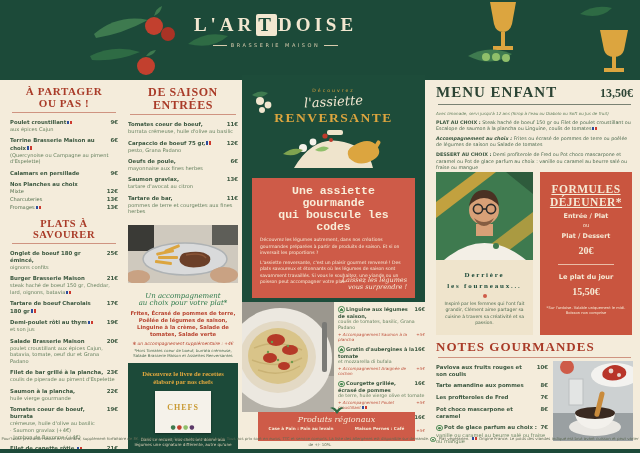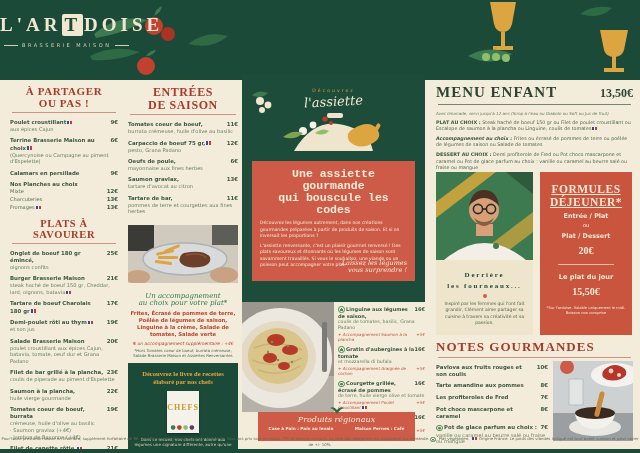--- a/index.html
+++ b/index.html
@@ -4,21 +4,21 @@
 <style>
   html,body{margin:0;padding:0;}
   body{width:640px;height:453px;background:#F4ECDB;position:relative;overflow:hidden;
        font-family:"DejaVu Sans",sans-serif;-webkit-font-smoothing:antialiased;}
   .abs{position:absolute;}
   .serif{font-family:"Liberation Serif","DejaVu Serif",serif;}
   .script{font-family:"DejaVu Serif",serif;font-style:italic;}
 
   
   .header{left:0;top:0;width:640px;height:80px;background:#1C4A39;}
-  .logo{left:0;top:14px;width:551px;text-align:left;color:#F2E7D0;}
+  .logo{left:0;top:14px;width:551px;text-align:center;color:#F2E7D0;}
   .logo-line{font-family:"Liberation Serif",serif;font-weight:bold;font-size:19px;letter-spacing:4px;}
   .t-box{display:inline-block;background:#F2E7D0;color:#1C4A39;padding:0 2px;border-radius:2px;margin:0 1px;}
   .tagline{font-size:5px;letter-spacing:2.5px;margin-top:6px;color:#D9CCAE;}
   .tagline:before,.tagline:after{content:"";display:inline-block;width:14px;height:1px;background:#D9CCAE;vertical-align:middle;margin:0 4px;}
 
   
   .sec-title{font-family:"Liberation Serif",serif;font-weight:bold;color:#A93B28;text-align:center;letter-spacing:.6px;line-height:1.05;}
   .rule{height:1px;background:rgba(169,59,40,.5);margin:3px 2px 6px;}
   .rule.dark{background:rgba(40,60,45,.6);}
 
@@ -38,21 +38,21 @@
 
   
   .dish-photo{width:110px;height:58px;margin:5px 0 4px;}
   .script-green{color:#2F7A4C;font-size:7px;text-align:center;line-height:1.1;margin:2px 0;}
   .sides-list{color:#B8432F;font-size:5.3px;font-weight:bold;text-align:center;line-height:1.35;margin-top:2px;}
   .sides-extra{color:#B8432F;font-size:4.4px;font-style:italic;text-align:center;margin-top:2px;}
   .sides-note{color:#4C6B52;font-size:3.9px;text-align:center;margin-top:2px;line-height:1.3;}
 
   .book-box{background:#1C4A39;margin-top:5px;padding:7px 6px 6px;text-align:center;}
   .book-title{color:#E0A83F;font-family:"Liberation Serif",serif;font-weight:bold;font-size:6.6px;line-height:1.2;}
-  .book-cover{width:32px;height:42px;background:#F5F2EA;margin:5px auto 4px;position:relative;box-shadow:0 1px 2px rgba(0,0,0,.4);}
+  .book-cover{width:56px;height:42px;background:#F5F2EA;margin:5px auto 4px;position:relative;box-shadow:0 1px 2px rgba(0,0,0,.4);}
   .book-cover .chefs{position:absolute;left:0;right:0;top:12px;color:#C99A34;font-family:"Liberation Serif",serif;font-weight:bold;font-size:8px;letter-spacing:1px;}
   .book-cover .veggies{position:absolute;left:0;right:0;bottom:3px;font-size:6px;letter-spacing:1px;}
   .book-body{color:#D8CDB4;font-size:4.1px;line-height:1.35;}
 
   
   .mid-panel{left:242px;top:75px;width:183px;height:227px;background:#1D4C3A;color:#F2E7D0;}
   .kicker{color:#DCA53F;font-size:4.6px;letter-spacing:2px;text-align:center;margin-top:13px;}
   .script-cream{color:#F2E7D0;font-size:13px;text-align:center;transform:rotate(-3deg);margin-top:1px;}
   .renv-title{color:#DCA53F;font-family:"Liberation Serif",serif;font-weight:bold;font-size:13.5px;letter-spacing:1.5px;text-align:center;margin-top:1px;}
   .plate-ill{display:block;margin:2px auto 0;}
@@ -247,22 +247,22 @@
         <span class="name"><span>Filet de canette rôtie,</span><span class="flag"></span></span>
         <span class="price">21€</span>
       </div>
     <div class="sub">sauce aigre douce et romarin</div>
   </div>
 
 </div>
 
 <div class="abs col2">
   <div class="sec-title" style="font-size:12px">
-    <div>ENTRÉES</div>
-      <div>DE SAISON</div>
+    <div>DE SAISON</div>
+      <div>ENTRÉES</div>
   </div>
   <div class="rule"></div>
 
   <div class="menu-item">
     <div class="head">
         <span class="name">Tomates coeur de boeuf,</span>
         <span class="price">11€</span>
       </div>
     <div class="sub">burrata crémeuse, huile d'olive au basilic</div>
   </div>
@@ -333,20 +333,21 @@
 
 <div class="abs mid-panel">
   <svg class="abs" style="left:6px;top:12px" width="34" height="34" viewBox="0 0 34 34">
     <circle cx="12" cy="14" r="4" fill="#F2E7D0"></circle>
       <circle cx="20" cy="18" r="3.4" fill="#F2E7D0"></circle>
       <circle cx="14" cy="23" r="3" fill="#F2E7D0"></circle>
     <path d="M4,8 q8,-6 16,-2 q-7,7 -16,2" fill="#3E7A4F"></path>
   </svg>
   <div class="kicker">Découvrez</div>
   <div class="script script-cream">l'assiette</div>
+  <div class="renv-title">RENVERSANTE</div>
   <svg class="plate-ill" width="130" height="46" viewBox="0 0 130 46">
     <path d="M25,40 Q45,6 75,14 Q100,20 104,40 Z" fill="#EFE4CC"></path>
     <rect x="58" y="2" width="16" height="5" rx="2" fill="#EFE4CC"></rect>
     <path d="M84,18 q16,-10 24,0 q6,8 -4,14 q-14,8 -24,-2 q-4,-8 4,-12" fill="#DCA53F"></path>
     <rect x="106" y="12" width="4" height="10" rx="2" fill="#DCA53F" transform="rotate(30 108 17)"></rect>
     <circle cx="34" cy="20" r="4" fill="#F5F2EA"></circle>
       <circle cx="44" cy="14" r="3.4" fill="#F5F2EA"></circle>
     <path d="M14,26 q10,-8 20,-4 q-8,8 -20,4" fill="#7FA34F"></path>
     <circle cx="56" cy="8" r="2.6" fill="#C0392B"></circle>
       <circle cx="62" cy="12" r="2" fill="#C0392B"></circle>

